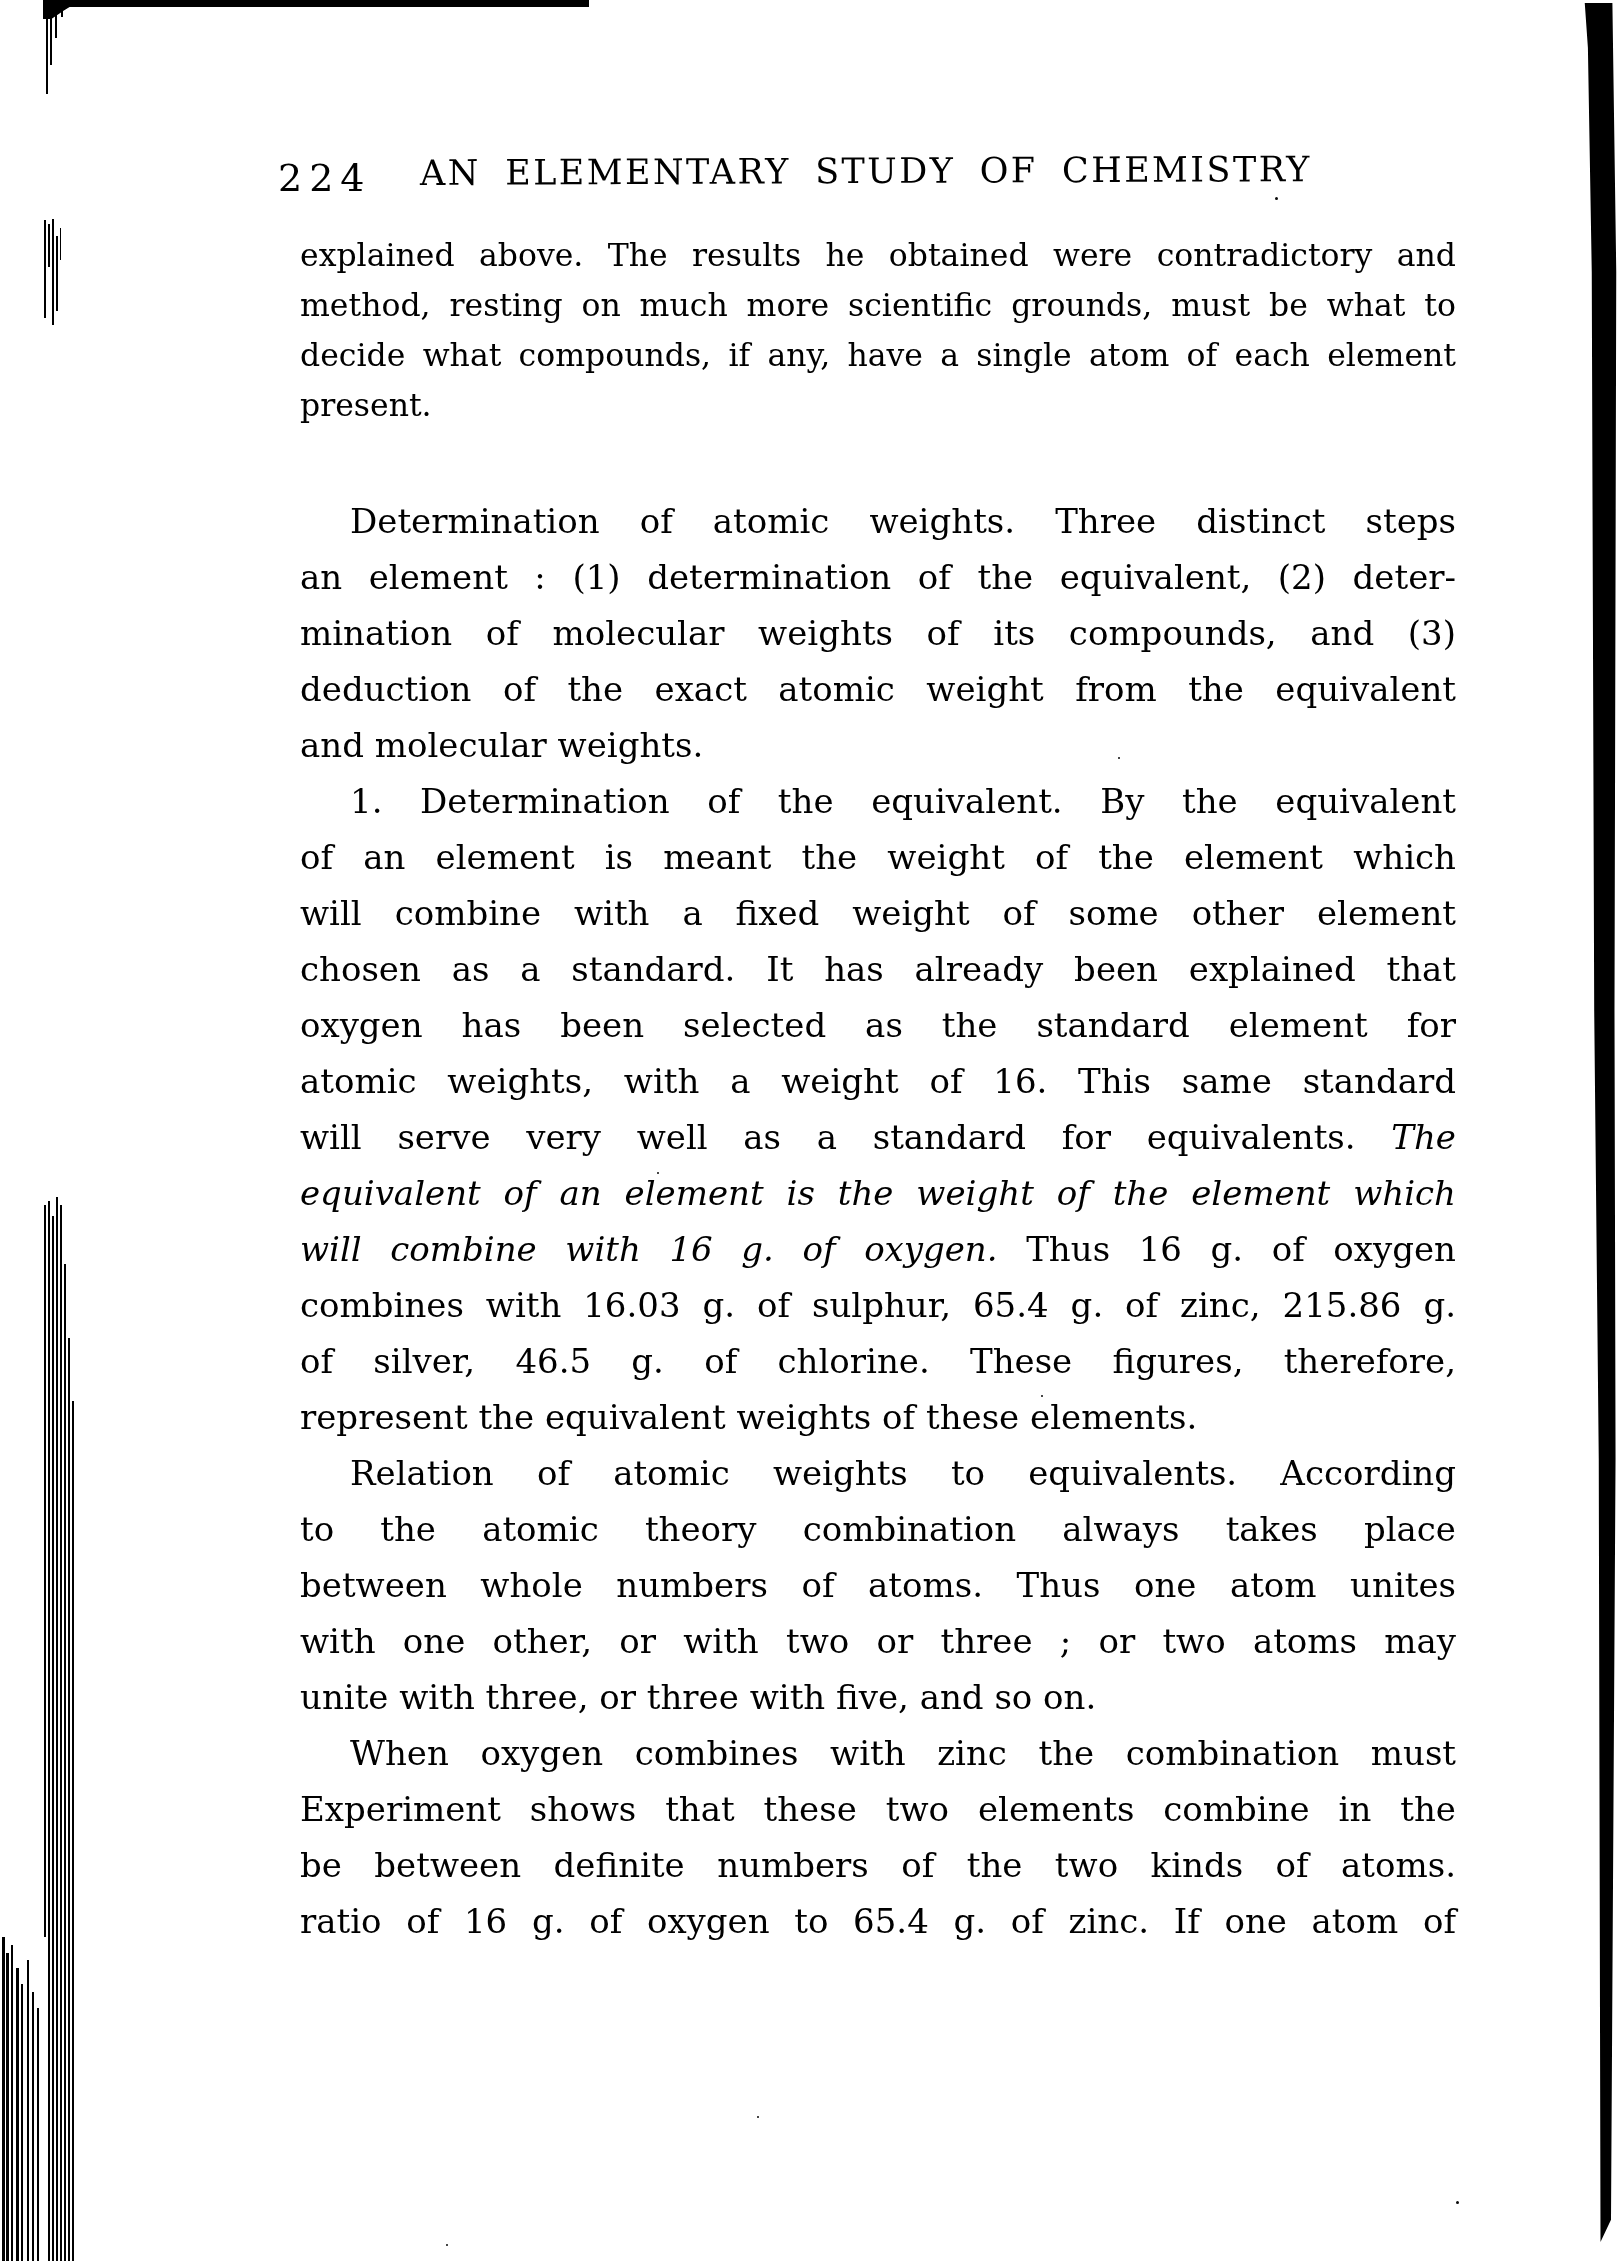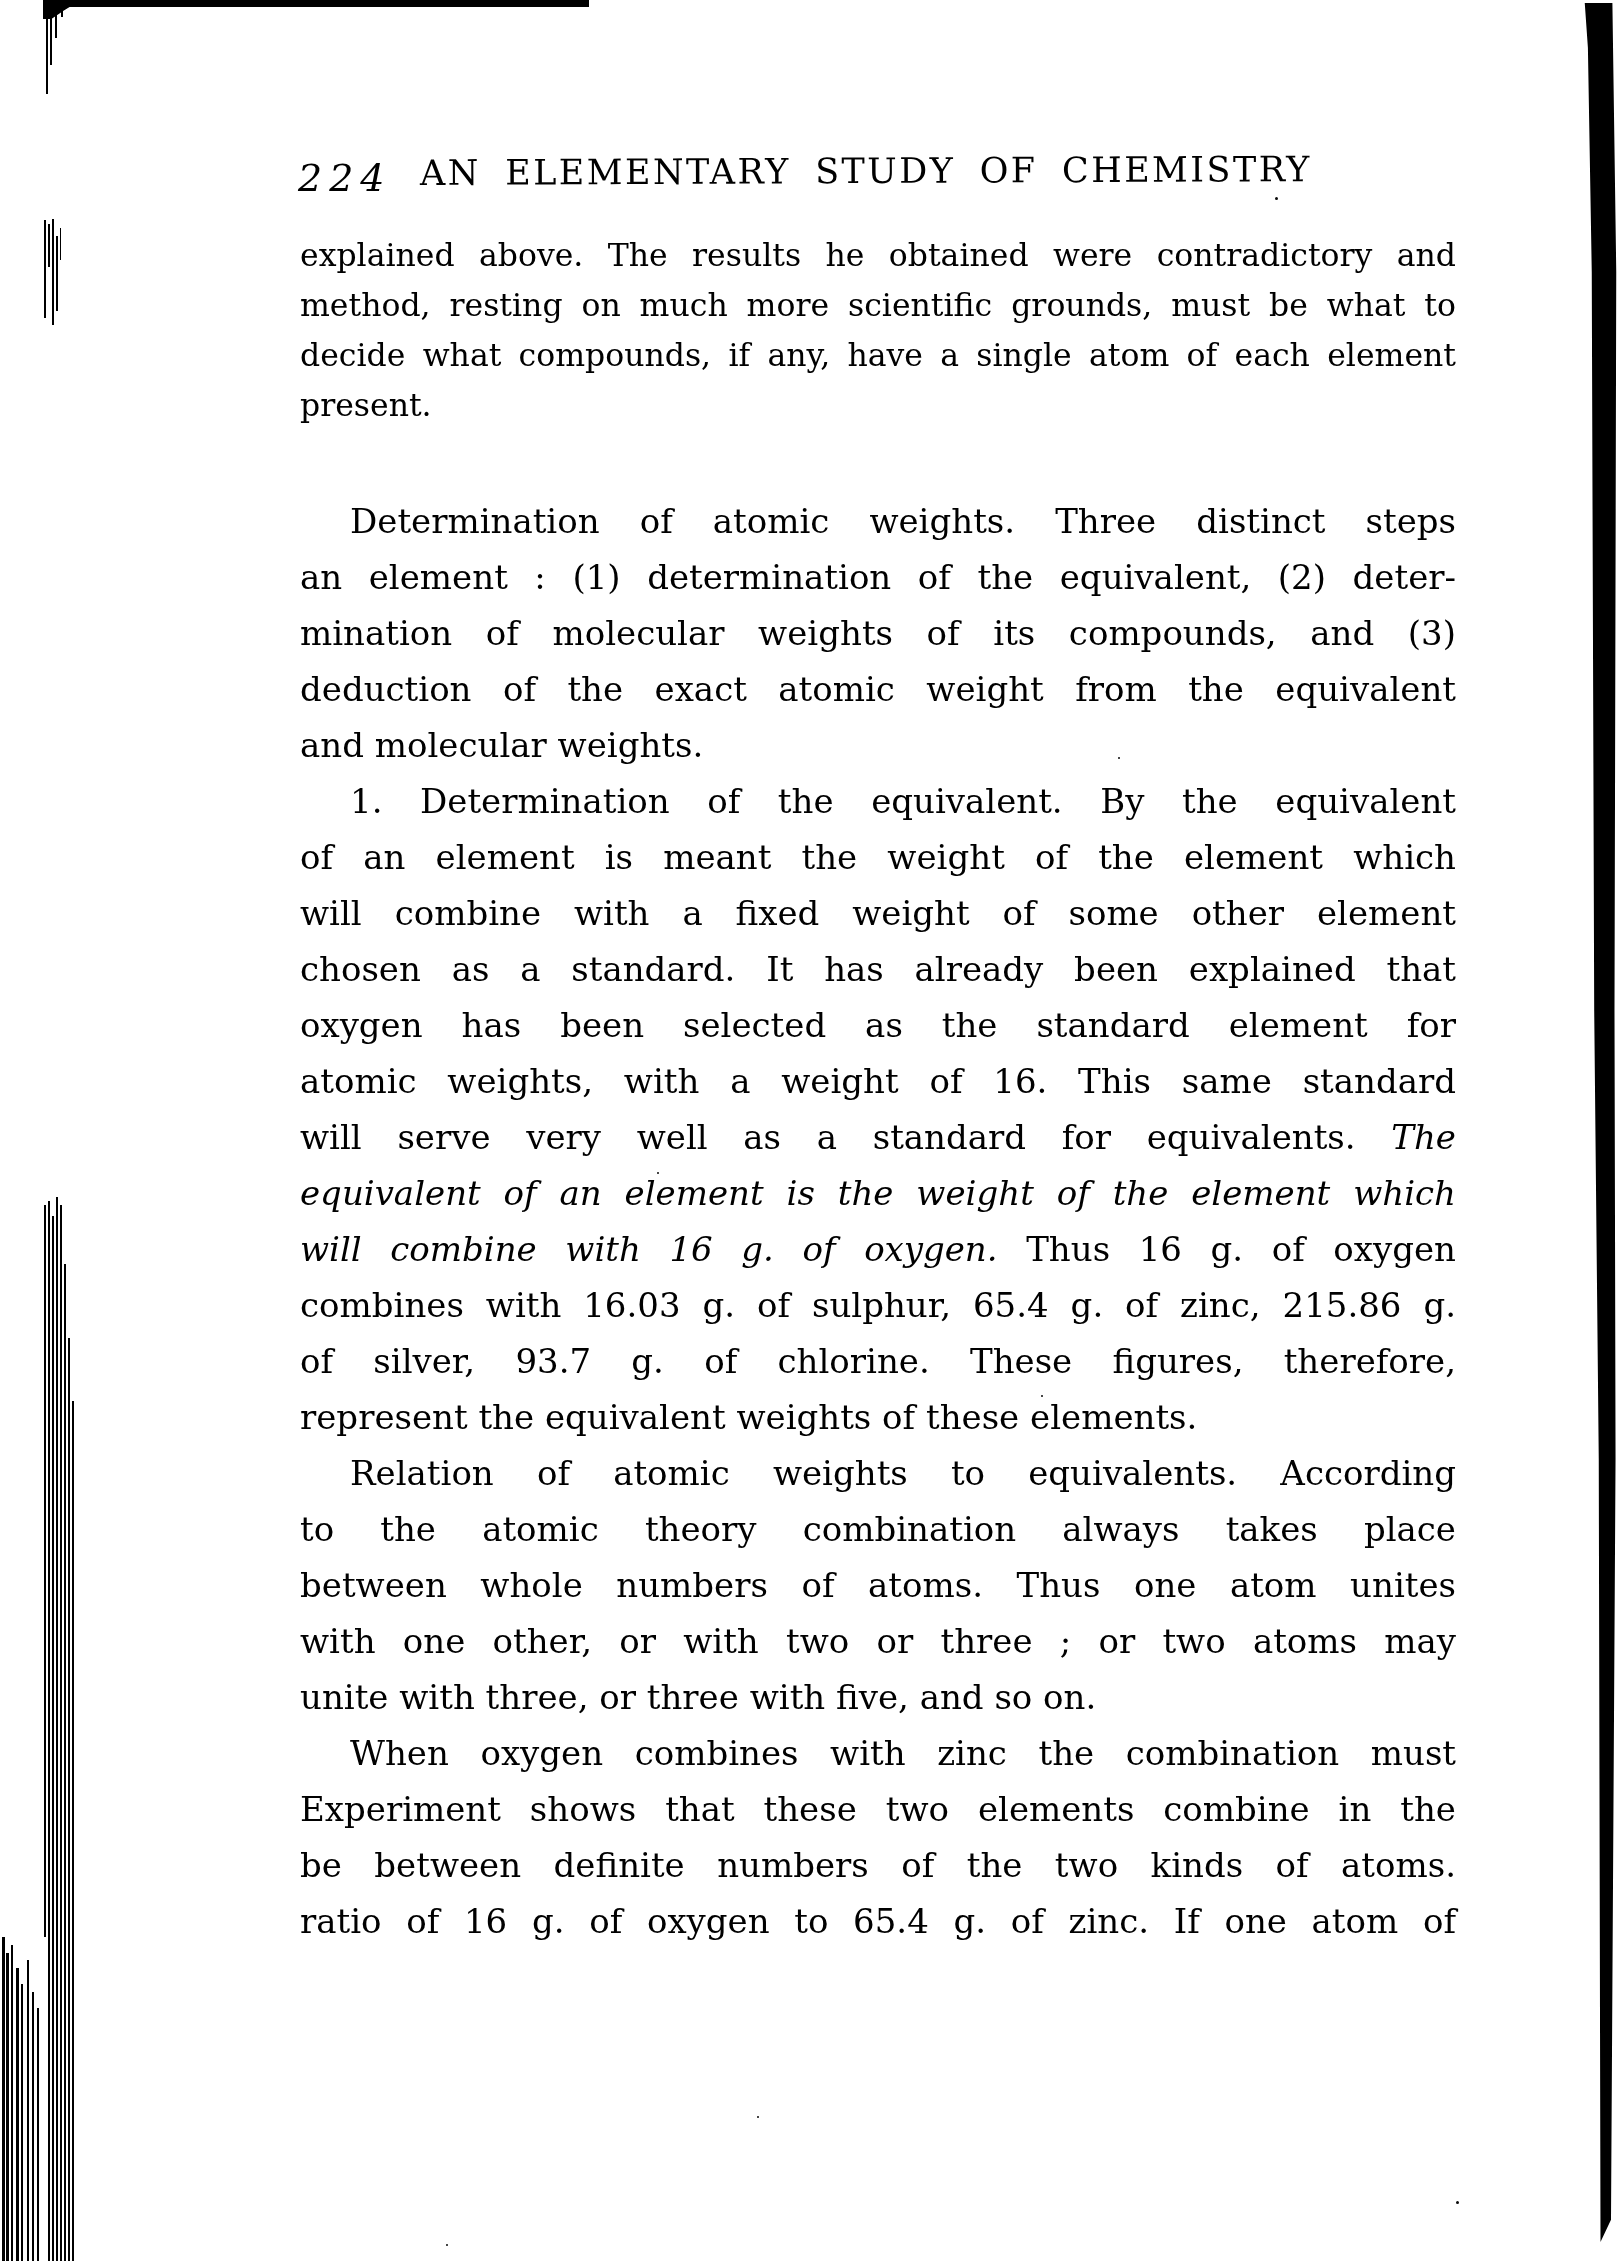--- a/index.html
+++ b/index.html
@@ -8,24 +8,23 @@
     background: #ffffff;
     overflow: hidden;
     position: relative;
     font-family: "DejaVu Serif", serif;
     color: #000000;
   }
   #book-page { position: absolute; inset: 0; background: #fff; }
 
   
   #page-number {
-    position: absolute; left: 298px; top: 156px;
+    position: absolute; left: 278px; top: 156px;
     font-size: 38px; letter-spacing: 7px;
     color: #000;
-    font-style: italic;
   }
   #running-title {
     position: absolute; left: 420px; top: 151px;
     font-size: 35px; letter-spacing: 2.4px; word-spacing: 11px;
     white-space: nowrap; color: #000;
     transform: rotate(-0.25deg);
   }
 
   
   #text-column {
@@ -88,21 +87,21 @@
         <div class="line indent"><span class="bold">1. Determination of the equivalent.</span><span class="">  By the equivalent</span></div>
         <div class="line"><span class="">of an element is meant the weight of the element which</span></div>
         <div class="line"><span class="">will combine with a fixed weight of some other element</span></div>
         <div class="line"><span class="">chosen as a standard.  It has already been explained that</span></div>
         <div class="line"><span class="">oxygen has been selected as the standard element for</span></div>
         <div class="line"><span class="">atomic weights, with a weight of 16.  This same standard</span></div>
         <div class="line"><span class="">will serve very well as a standard for equivalents.  </span><span class=" italic">The</span></div>
         <div class="line"><span class=" italic">equivalent of an element is the weight of the element which</span></div>
         <div class="line"><span class=" italic">will combine with 16 g. of oxygen.</span><span class="">  Thus 16 g. of oxygen</span></div>
         <div class="line"><span class="">combines with 16.03 g. of sulphur, 65.4 g. of zinc, 215.86 g.</span></div>
-        <div class="line"><span class="">of silver, 93.7 g. of chlorine.  These figures, therefore,</span></div>
+        <div class="line"><span class="">of silver, 46.5 g. of chlorine.  These figures, therefore,</span></div>
         <div class="line last"><span class="">represent the equivalent weights of these elements.</span></div>
       </div>
       <div class="paragraph">
         <div class="line indent"><span class="bold">Relation of atomic weights to equivalents.</span><span class="">  According</span></div>
         <div class="line"><span class="">to the atomic theory combination always takes place</span></div>
         <div class="line"><span class="">between whole numbers of atoms.  Thus one atom unites</span></div>
         <div class="line"><span class="">with one other, or with two or three ; or two atoms may</span></div>
         <div class="line last"><span class="">unite with three, or three with five, and so on.</span></div>
       </div>
       <div class="paragraph">

